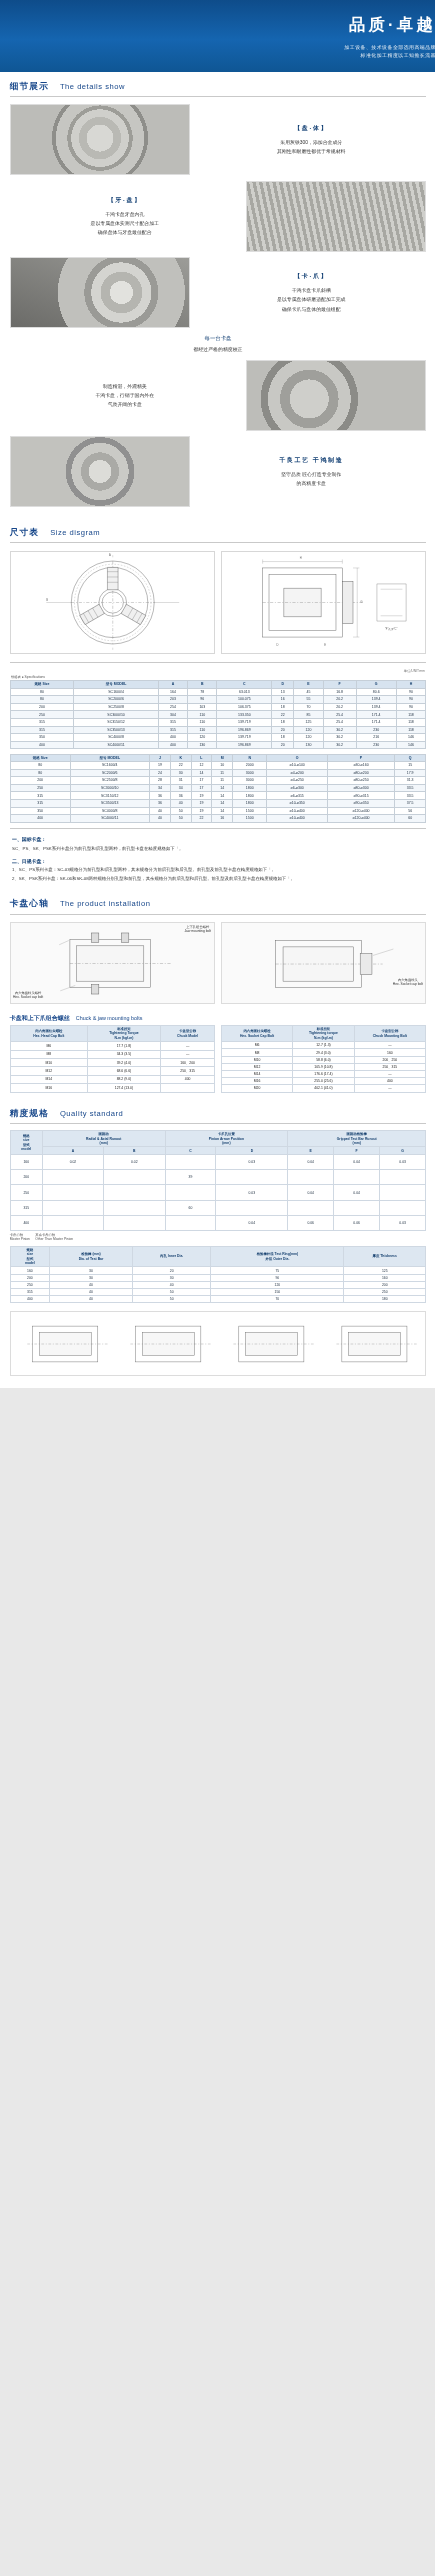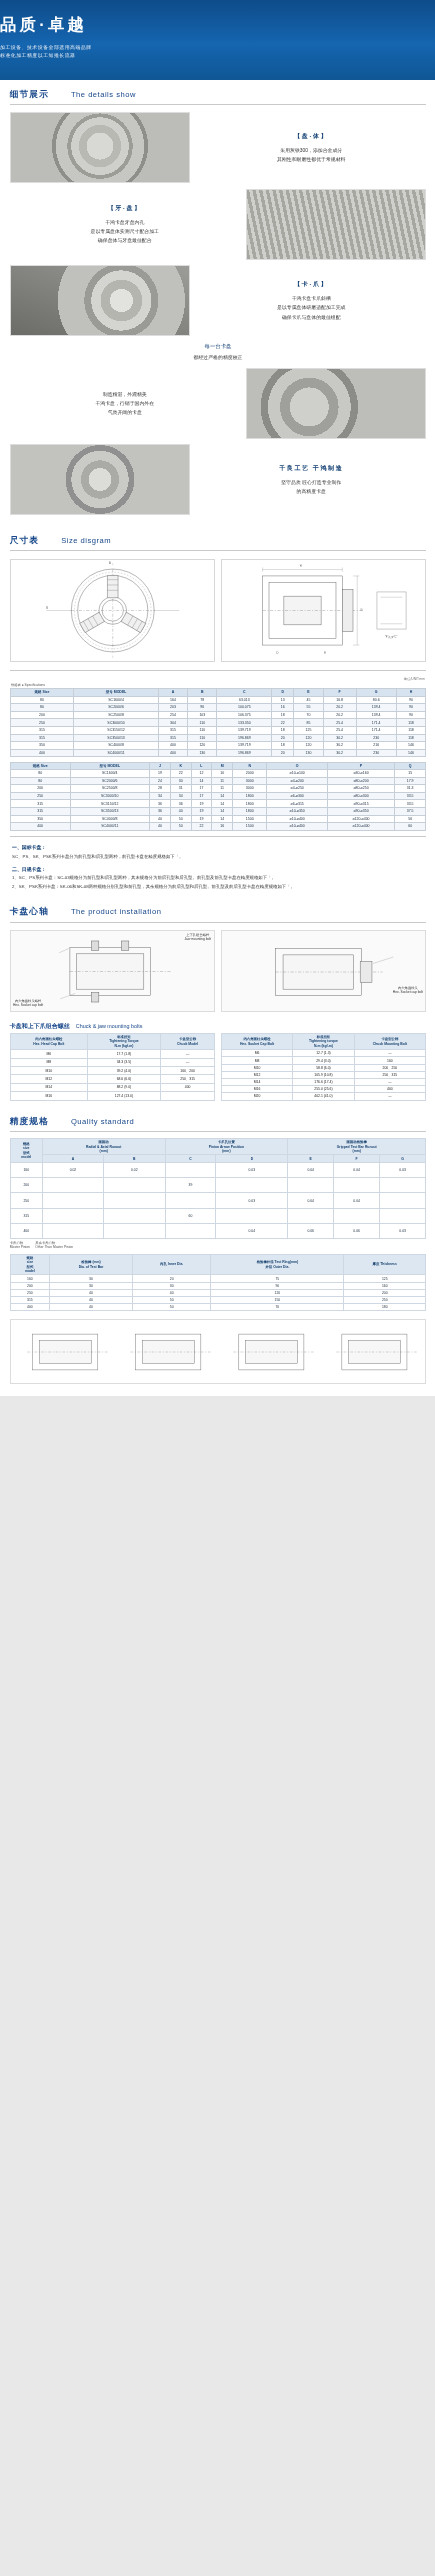--- a/index.html
+++ b/index.html
@@ -15,42 +15,42 @@
     width: 436px;
     background: #ffffff;
     margin: 0 auto;
     position: relative;
   }
 
   
   .hero {
     background: linear-gradient(180deg,#0e4c8a 0%, #1565b0 55%, #0f5694 100%);
     color: #fff;
-    text-align: left;
-    padding: 14px 0 20px 0;
+    text-align: right;
+    padding: 14px 0 12px 0;
   }
   .hero h1 {
     margin: 0 0 7.6px 0;
     font-size: 16.3px;
     letter-spacing: 3.3px;
     font-weight: bold;
   }
   .hero .sub {
     font-size: 4.9px;
     line-height: 1.7;
     letter-spacing: 0.5px;
     opacity: .92;
   }
 
   
   .sec-title {
     padding: 8.7px 9.8px 3.3px 9.8px;
     display: flex;
     align-items: baseline;
-    gap: 22px;
+    gap: 11px;
   }
   .sec-title .cn {
     font-size: 8.7px;
     font-weight: bold;
     color: #17478a;
     letter-spacing: 1.1px;
   }
   .sec-title .en {
     font-size: 7.6px;
     color: #17478a;

